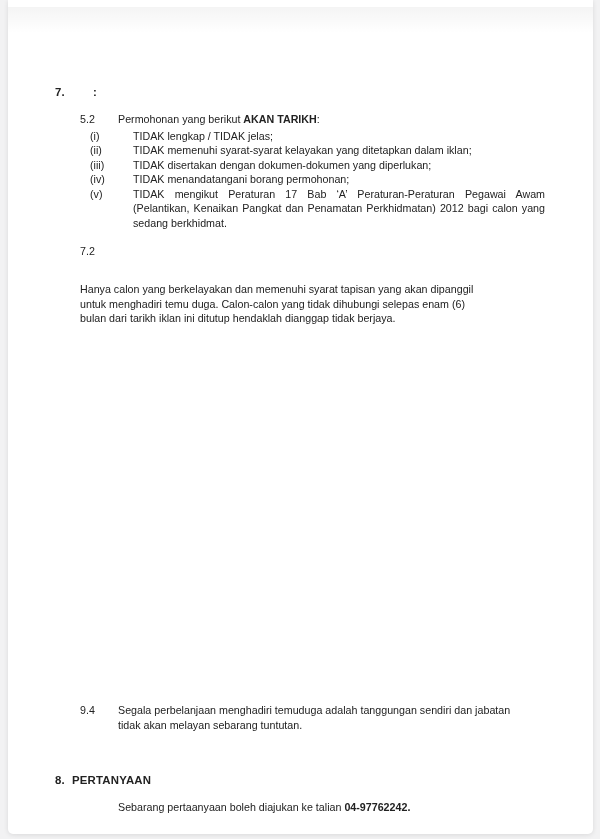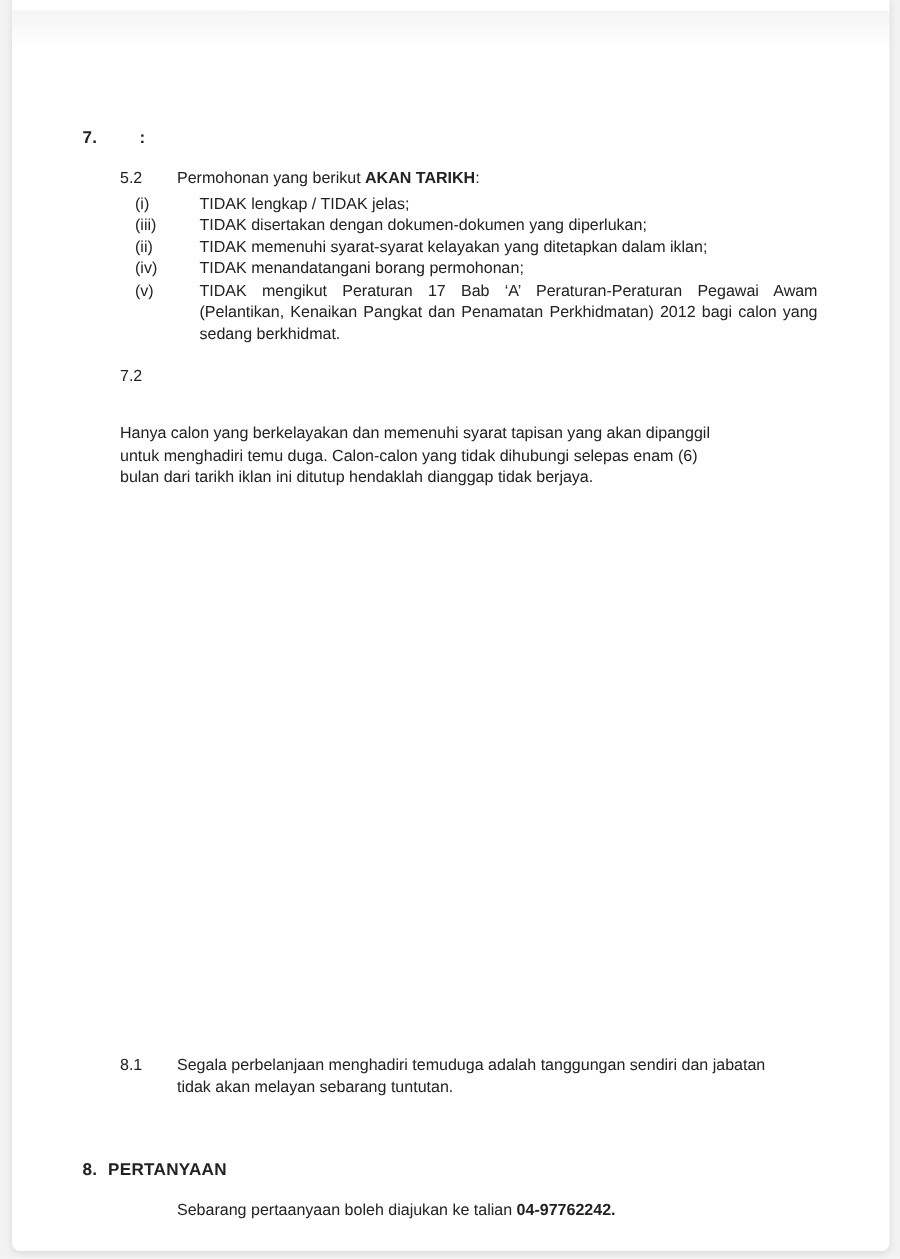--- a/index.html
+++ b/index.html
@@ -99,44 +99,44 @@
         <span class="sub-num">5.2</span>
         <span class="sub-text"><span>Permohonan yang berikut </span><span class="b">AKAN TARIKH</span><span>:</span></span>
       </div>
 
       <div class="roman-list">
         <div class="roman-row">
           <span class="roman-num">(i)</span>
           <span class="roman-text">TIDAK lengkap / TIDAK jelas;</span>
         </div>
         <div class="roman-row">
+          <span class="roman-num">(ii)</span>
+          <span class="roman-text">TIDAK memenuhi syarat-syarat kelayakan yang ditetapkan dalam iklan;</span>
+        </div>
+        <div class="roman-row">
           <span class="roman-num">(iii)</span>
           <span class="roman-text">TIDAK disertakan dengan dokumen-dokumen yang diperlukan;</span>
-        </div>
-        <div class="roman-row">
-          <span class="roman-num">(ii)</span>
-          <span class="roman-text">TIDAK memenuhi syarat-syarat kelayakan yang ditetapkan dalam iklan;</span>
         </div>
         <div class="roman-row">
           <span class="roman-num">(iv)</span>
           <span class="roman-text">TIDAK menandatangani borang permohonan;</span>
         </div>
         <div class="roman-row">
           <span class="roman-num">(v)</span>
           <span class="roman-text">TIDAK mengikut Peraturan 17 Bab ‘A’ Peraturan-Peraturan Pegawai Awam (Pelantikan, Kenaikan Pangkat dan Penamatan Perkhidmatan) 2012 bagi calon yang sedang berkhidmat.</span>
         </div>
       </div>
 
       <div class="sub-item item-72">
         <span class="sub-num">7.2</span>
         <span class="sub-text">Hanya calon yang berkelayakan dan memenuhi syarat tapisan yang akan dipanggil untuk menghadiri temu duga. Calon-calon yang tidak dihubungi selepas enam (6) bulan dari tarikh iklan ini ditutup hendaklah dianggap tidak berjaya.</span>
       </div>
 
       <div class="sub-item item-73">
-        <span class="sub-num">8.1</span>
+        <span class="sub-num">9.4</span>
         <span class="sub-text">Segala perbelanjaan menghadiri temuduga adalah tanggungan sendiri dan jabatan tidak akan melayan sebarang tuntutan.</span>
       </div>
     </div>
 
     <div class="section-8">
       <div class="heading-row">
         <span class="h8-num">8.</span>
         <span>PERTANYAAN</span>
       </div>
       <div class="inquiry-line">

